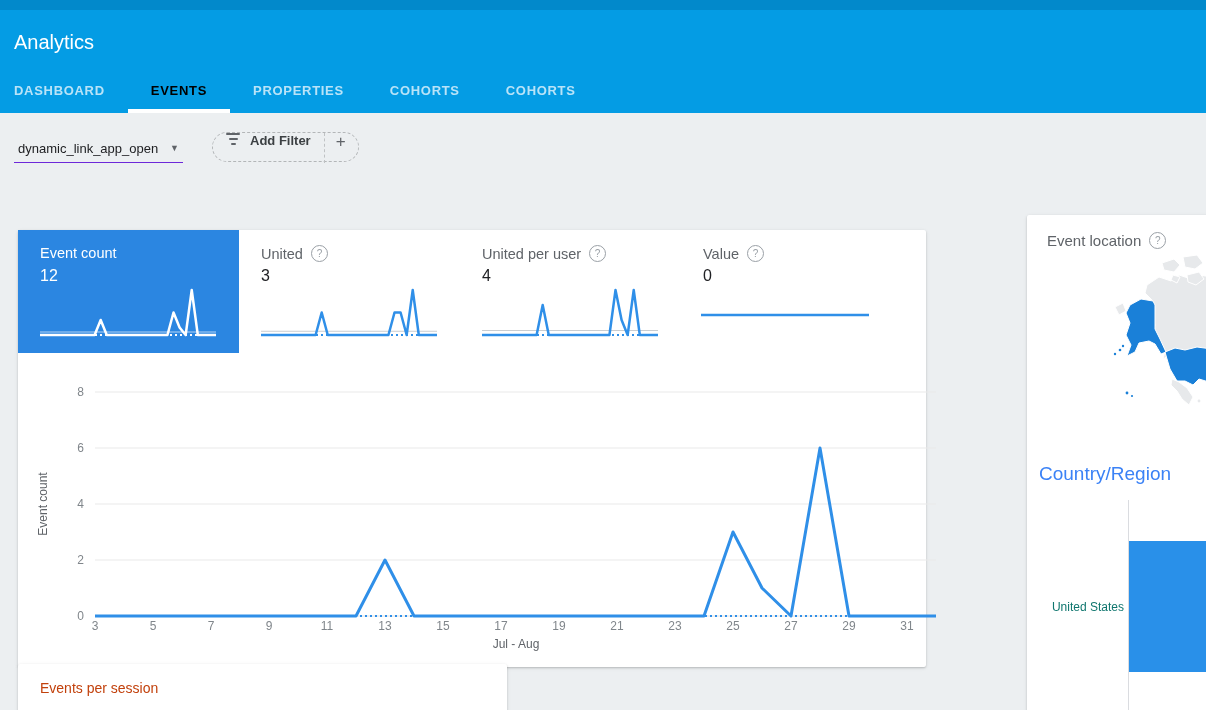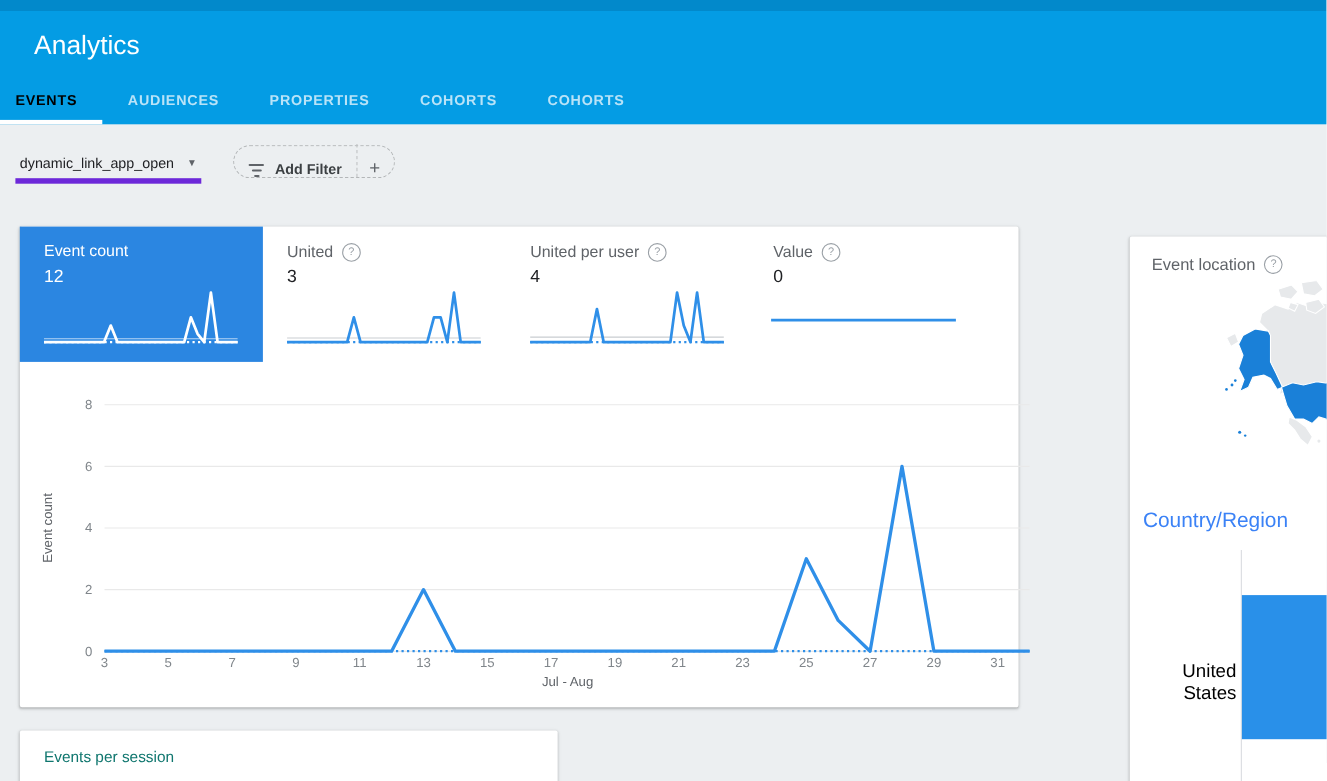--- a/index.html
+++ b/index.html
@@ -3,47 +3,47 @@
 <meta charset="utf-8">
 <style>
   html,body{margin:0;padding:0}
   .page{position:relative;width:1206px;height:710px;overflow:hidden;
         background:var(--c-bg,#eceff1);font-family:"Liberation Sans",sans-serif;
         -webkit-font-smoothing:antialiased}
 
   
   .topstrip{position:absolute;left:0;top:0;width:100%;height:10px;background:var(--c-strip,#0289cb)}
   .header{position:absolute;left:0;top:10px;width:100%;height:103px;background:var(--c-header,#049ce4)}
-  .app-title{position:absolute;left:31px;top:20px;font-size:24px;line-height:24px;color:#fff;font-weight:400}
+  .app-title{position:absolute;left:14px;top:20px;font-size:20px;line-height:24px;color:#fff;font-weight:400}
   .tabs{position:absolute;left:0;bottom:0;height:44px;display:flex}
   .tab{position:relative;padding:0 23px;line-height:44px;font-size:13px;letter-spacing:.7px;
        color:rgba(255,255,255,.72);font-weight:700;cursor:pointer;white-space:nowrap}
   .tab:first-child{padding-left:14px}
   .tab.active{color:#000000}
   .tab.active::after{content:"";position:absolute;left:0;right:0;bottom:0;height:4px;background:#fff}
 
   
   .event-select{position:absolute;left:14px;top:134px;width:169px;height:28px;display:flex;
-       align-items:center;border-bottom:5px solid #6d28d9;cursor:pointer}
+       align-items:center;border-bottom:1px solid #6d28d9;cursor:pointer}
   .ev-name{font-size:13px;color:#202124;padding-left:4px}
   .caret{margin-left:auto;font-size:9px;color:#5f6368;padding-right:4px}
-  .add-filter{position:absolute;left:212px;top:132px;height:30px;display:flex;align-items:flex-end;
+  .add-filter{position:absolute;left:212px;top:132px;height:30px;display:flex;align-items:flex-start;
        padding:0 12px;background:transparent;border:1px dashed #b3b6b8;border-radius:16px;cursor:pointer;
        font-family:"Liberation Sans",sans-serif}
   .filter-icon{display:inline-flex;flex-direction:column;align-items:center;gap:3px;width:16px;margin-right:9px}
   .filter-icon i{display:block;height:2px;background:#5f6368;border-radius:1px}
   .filter-icon i:nth-child(1){width:14px}.filter-icon i:nth-child(2){width:9px}.filter-icon i:nth-child(3){width:5px}
   .af-label{font-size:13px;color:#3c4043;font-weight:700}
   .af-div{height:30px;border-left:1px dashed #bfc2c4;margin-left:13px}
   .af-plus{font-size:17px;color:#5f6368;margin-left:11px;line-height:1}
 
   
   .card{position:absolute;background:#fff;border-radius:2px;
         box-shadow:0 1px 2px rgba(0,0,0,.18),0 1px 4px rgba(0,0,0,.08)}
-  .main-card{left:18px;top:206px;width:908px;height:437px}
+  .main-card{left:18px;top:230px;width:908px;height:437px}
   .eps-card{left:18px;top:664px;width:489px;height:120px}
   .loc-card{left:1027px;top:215px;width:210px;height:520px}
 
   
   .metric-tabs{position:absolute;left:0;top:0;display:flex}
   .metric-tab{position:relative;width:221px;height:123px;cursor:pointer}
   .metric-tab.selected{background:var(--c-sel,#2b86e1)}
   .m-label{position:absolute;left:22px;top:15px;font-size:14.5px;color:#5f6368;white-space:nowrap}
   .metric-tab.selected .m-label{color:#fff}
   .m-value{position:absolute;left:22px;top:37px;font-size:16px;color:#202124}
@@ -51,41 +51,41 @@
   .help{display:inline-block;width:15px;height:15px;border:1px solid #9aa0a6;border-radius:50%;
         color:#9aa0a6;font-size:10px;line-height:15px;text-align:center;margin-left:8px;vertical-align:2px}
   .spark{position:absolute;left:0;top:0}
 
   
   #main-chart{position:absolute;left:0;top:142px}
   .tick{font-size:12px;fill:#80868b}
   .dark{fill:#5f6368}
 
   
-  .eps-title{position:absolute;left:22px;top:16px;font-size:14px;color:#0f766e}
+  .eps-title{position:absolute;left:22px;top:16px;font-size:14px;color:#c2410c}
 
   
   .loc-title{position:absolute;left:20px;top:17px;font-size:15px;color:#5f6368}
   .loc-map{position:absolute;left:0;top:40px}
   .cr-label{position:absolute;left:12px;top:248px;font-size:19px;color:#3b82f6}
   .bar-axis{position:absolute;left:101px;top:285px;width:1px;height:225px;background:#dadce0}
-  .bar-row-label{position:absolute;left:7px;top:385px;width:90px;text-align:right;font-size:17px;color:#000000}
+  .bar-row-label{position:absolute;left:7px;top:385px;width:90px;text-align:right;font-size:12px;color:#0f766e}
   .bar-us{position:absolute;left:102px;top:326px;width:108px;height:131px;background:var(--c-bar,#2990e9);cursor:pointer}
 </style>
 </head>
 <body>
 
 <div class="page">
 
   <div class="topstrip"></div>
   <div class="header">
     <div class="app-title">Analytics</div>
     <nav class="tabs">
+      <div class="tab">DASHBOARD</div>
       <div class="tab active">EVENTS</div>
-      <div class="tab">AUDIENCES</div>
       <div class="tab">PROPERTIES</div>
       <div class="tab">COHORTS</div>
       <div class="tab">COHORTS</div>
     </nav>
   </div>
 
   <div class="event-select">
     <span class="ev-name">dynamic_link_app_open</span>
     <span class="caret">▼</span>
   </div>

